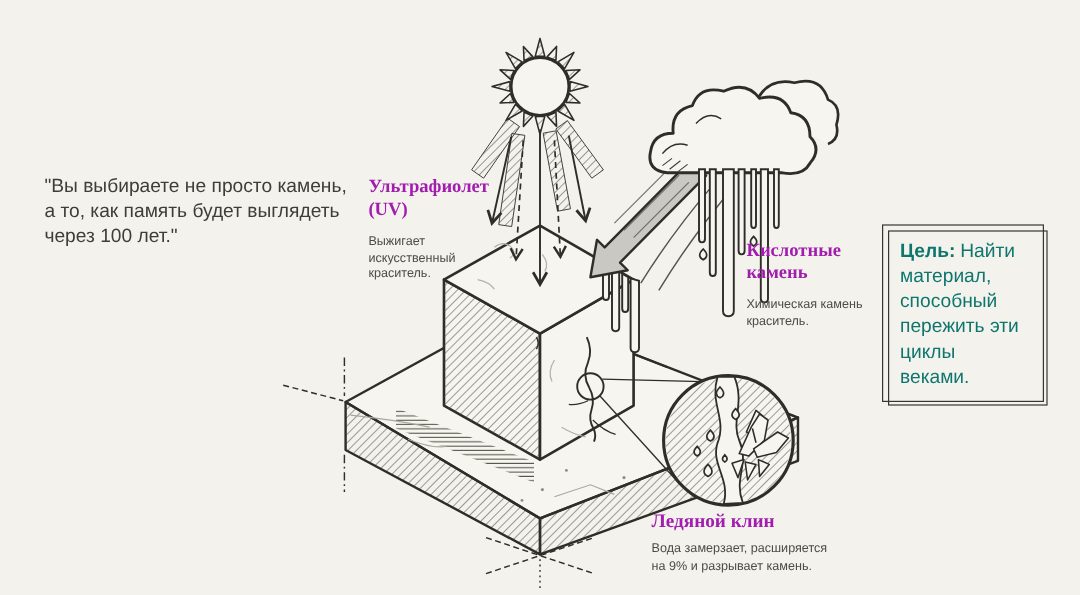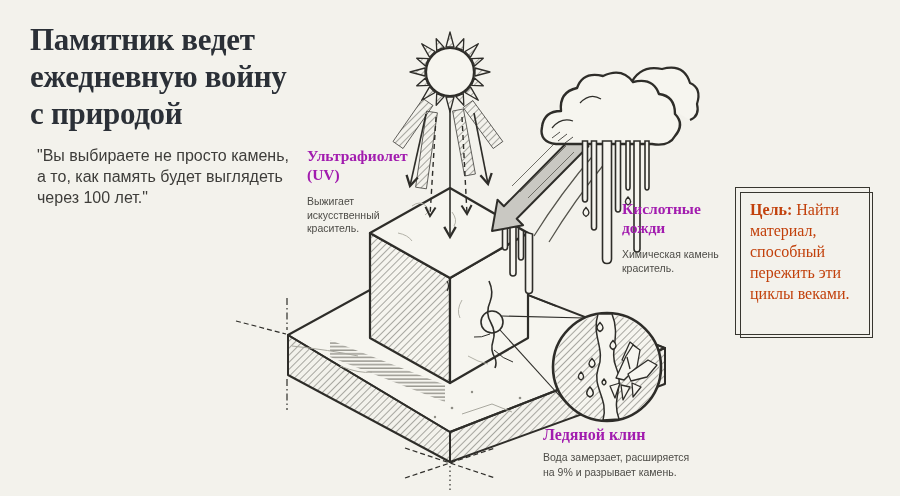--- a/index.html
+++ b/index.html
@@ -14,21 +14,21 @@
   .label-desc{font-size:10.5px;line-height:13.5px;color:#4d4c47;margin-top:11px;}
   .uv{left:307px;top:146px;width:120px;}
   .acid{left:622px;top:199px;width:130px;}
   .ice{left:543px;top:425px;width:220px;}
   .ice .label-head{font-size:16px;}
   .ice .label-desc{line-height:15px;margin-top:6px;}
   .goal-box{left:735px;top:187px;width:135px;height:148px;border:1.5px solid #37362f;box-sizing:border-box;}
   .goal-frame2{position:absolute;left:3.5px;top:3.5px;width:133px;height:146px;
                border:1.5px solid #37362f;box-sizing:border-box;pointer-events:none;}
   .goal-text{position:absolute;left:14px;top:11px;width:102px;
-             font-family:Liberation Serif, serif;font-size:16px;line-height:21px;color:#c2410c;}
+             font-family:Liberation Sans, sans-serif;font-size:16px;line-height:21px;color:#0f766e;}
   .goal-bold{font-weight:700;margin-right:4px;}
   svg.draw{position:absolute;left:0;top:0;}
 </style>
 </head>
 <body>
 
 <div class="stage">
 
   <svg class="draw" width="900" height="496" viewBox="0 0 900 496">
     <defs>
@@ -201,25 +201,20 @@
         <path d="M616 378 L626 356 L633 345 L640 350 L637 367 L624 380 Z"></path>
         <path d="M627 357 L630 369" fill="none"></path>
         <path d="M628 374 L648 360 L657 365 L647 377 L631 381 Z"></path>
         <path d="M610 386 L620 383 L615 398 Z"></path>
         <path d="M621 385 L630 387 L623 400 Z"></path>
         <path d="M632 383 L641 387 L633 397 Z"></path>
       </g>
     </g>
   </svg>
 
-  <div class="abs title">
-    <div>Памятник ведет</div>
-    <div>ежедневную войну</div>
-    <div>с природой</div>
-  </div>
 
   <div class="abs quote">
     <div>"Вы выбираете не просто камень,</div>
     <div>а то, как память будет выглядеть</div>
     <div>через 100 лет."</div>
   </div>
 
   <div class="abs uv">
     <div class="label-head">
       <div>Ультрафиолет</div>
@@ -228,21 +223,21 @@
     <div class="label-desc">
       <div>Выжигает</div>
       <div>искусственный</div>
       <div>краситель.</div>
     </div>
   </div>
 
   <div class="abs acid">
     <div class="label-head">
       <div>Кислотные</div>
-      <div>дожди</div>
+      <div>камень</div>
     </div>
     <div class="label-desc">
       <div>Химическая камень</div>
       <div>краситель.</div>
     </div>
   </div>
 
   <div class="abs goal-box">
     <div class="goal-frame2"></div>
     <div class="goal-text">

